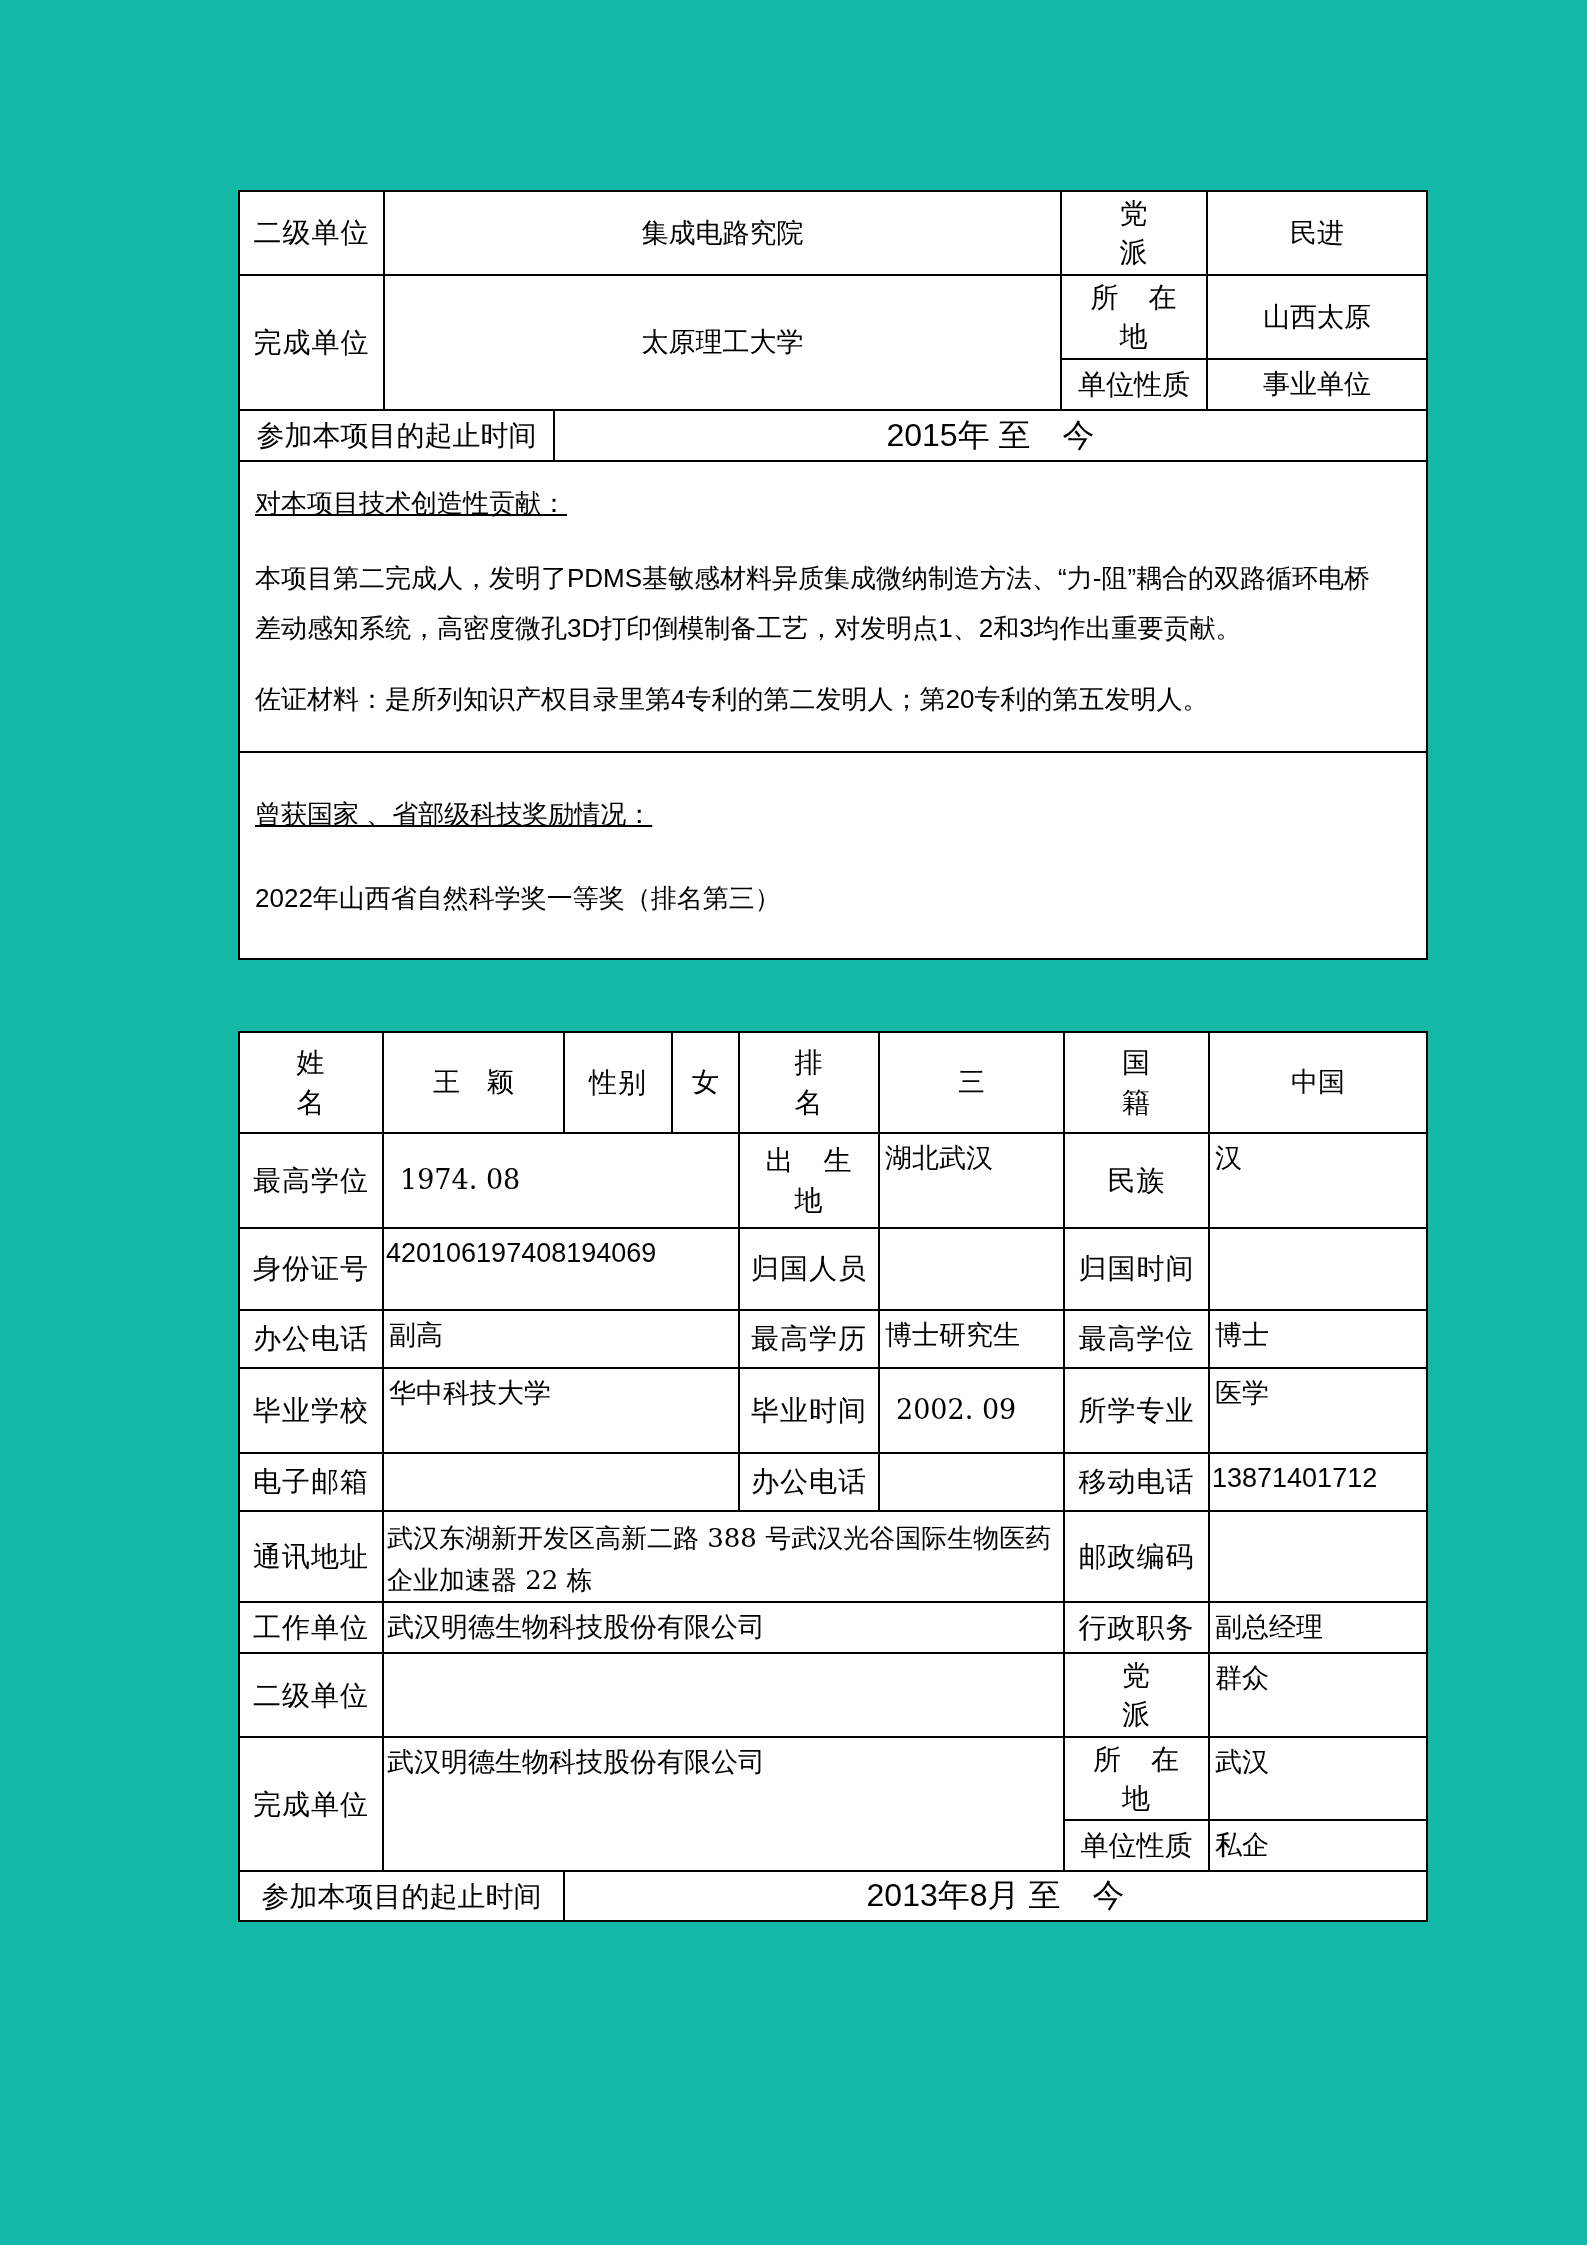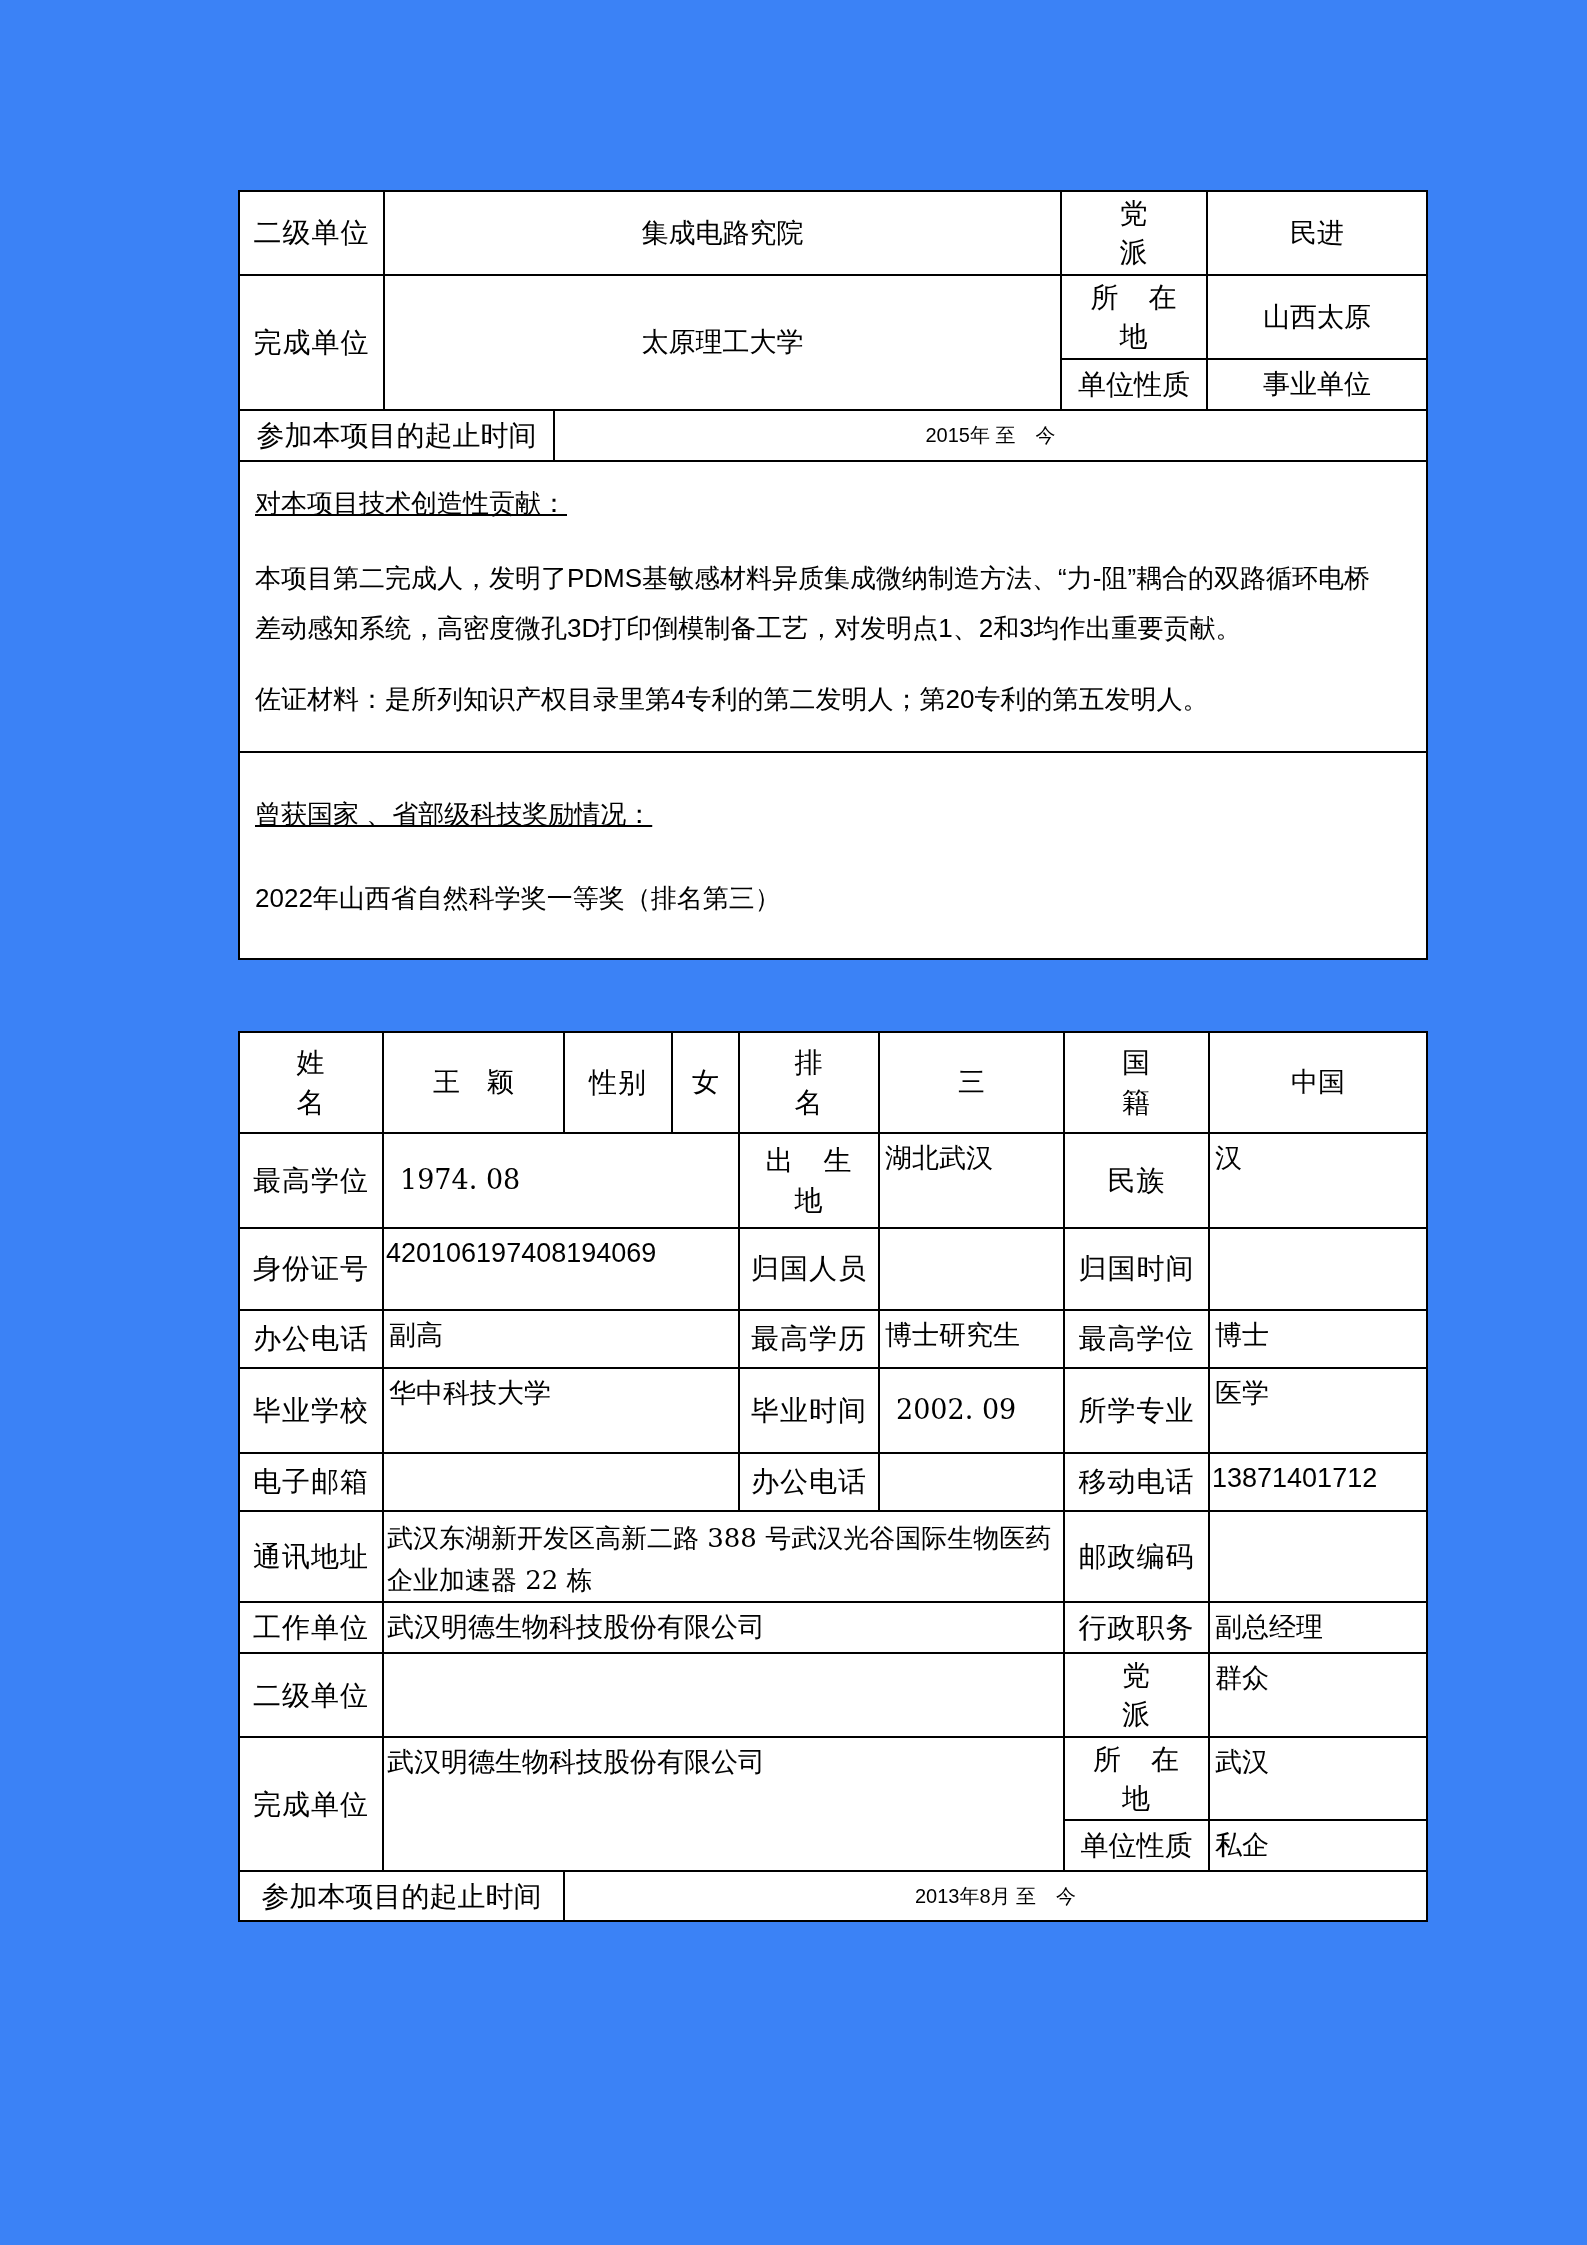--- a/index.html
+++ b/index.html
@@ -1,38 +1,38 @@
 <!DOCTYPE html>
 <html><head>
 <meta charset="utf-8">
 <style>
   html,body{margin:0;padding:0;background:#e8e8e8;}
   .page{
-    position:relative;width:1587px;height:2245px;background:#3b82f6;
+    position:relative;width:1587px;height:2245px;background:#14b8a6;
     color:#000;font-family:"Liberation Sans","DejaVu Sans",sans-serif;
     overflow:hidden;
   }
   table{border-collapse:collapse;table-layout:fixed;position:absolute;background:#fff;}
   td{border:2px solid #000;padding:0;overflow:hidden;vertical-align:middle;}
   
   .lbl{
     font-family:"Liberation Sans","DejaVu Sans",sans-serif;
     font-size:28px;line-height:1.4;text-align:center;vertical-align:middle;
     white-space:pre-line;letter-spacing:1px;
   }
   
   .val{
     font-family:"DejaVu Serif","Liberation Serif",serif;
     font-size:27px;line-height:1.35;white-space:pre-line;margin-left:9px;
   }
   .mid{text-align:center;vertical-align:middle;}
   .top{text-align:left;vertical-align:top;padding:6px 4px 0 5px;}
   .midL{text-align:left;vertical-align:middle;padding-left:16px;}
   .num{font-family:"Liberation Sans","DejaVu Sans",sans-serif;font-size:27px;letter-spacing:0px;}
-  .per{font-family:"Liberation Sans","DejaVu Sans",sans-serif;font-size:20px;text-align:center;vertical-align:middle;}
+  .per{font-family:"Liberation Sans","DejaVu Sans",sans-serif;font-size:32px;text-align:center;vertical-align:middle;}
   
   .blk{vertical-align:top;text-align:left;}
   .blk .inner{padding:16px 16px 0 15px;font-size:26px;line-height:1.95;}
   .blk .head{margin:0 0 24px 0;white-space:pre-line;text-decoration:underline;}
   .blk .body{margin:0 0 20px 0;white-space:pre-line;}
   .blk .line{margin:0 0 26px 0;white-space:pre-line;}
 </style>
 </head>
 <body>
 

